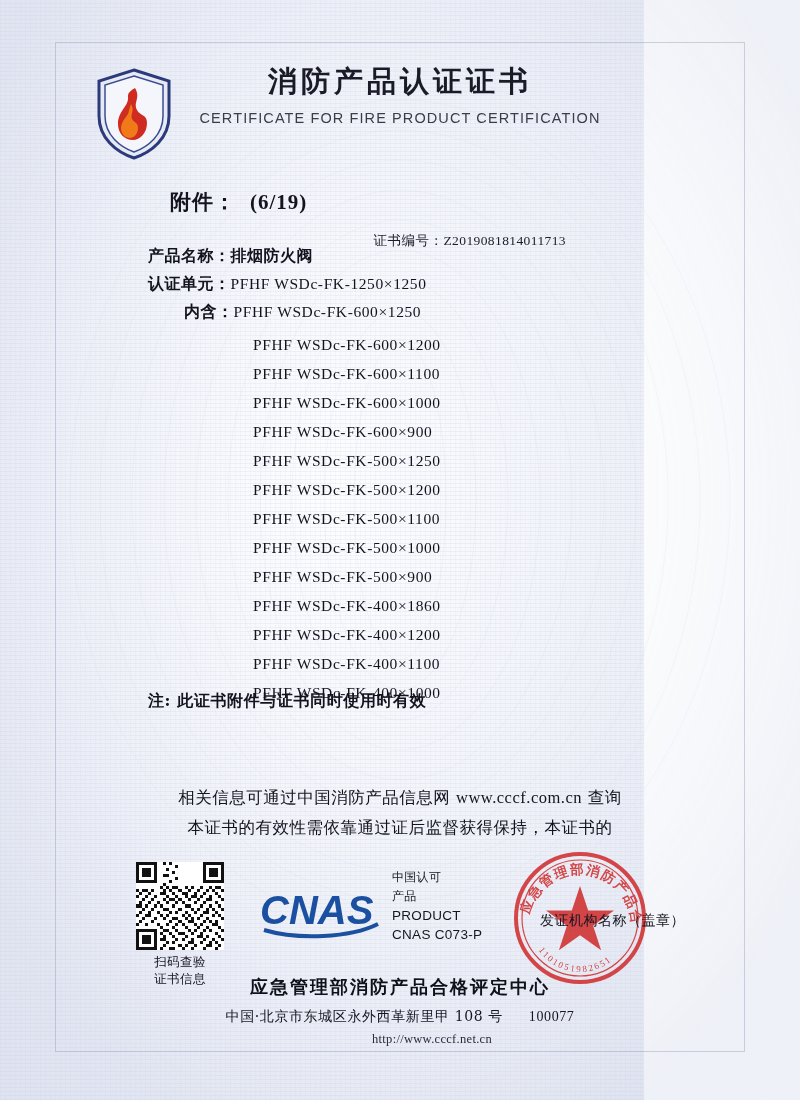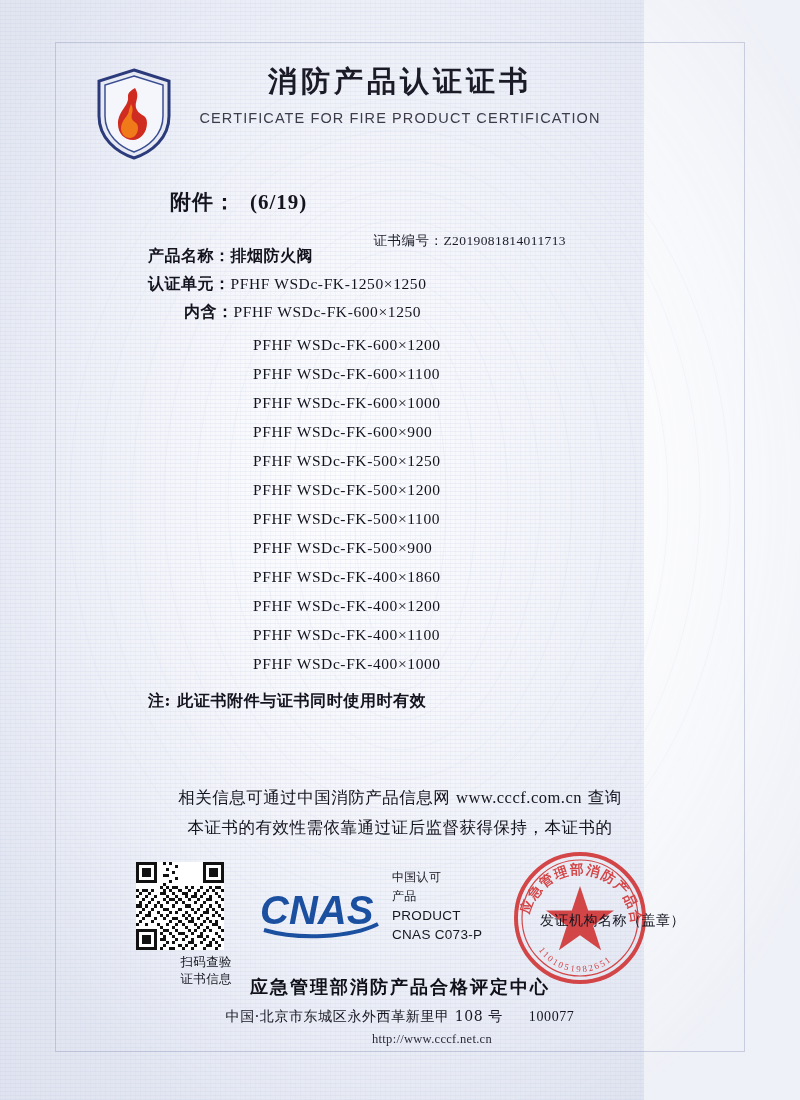--- a/index.html
+++ b/index.html
@@ -159,21 +159,21 @@
   .qr {
     position: absolute;
     left: 136px; top: 862px;
     width: 88px; height: 88px;
     background: #ffffff;
   }
   .qr-caption {
     position: absolute;
     left: 128px; top: 953px;
     width: 104px;
-    text-align: right;
+    text-align: center;
     font-family: "DejaVu Serif", serif;
     font-size: 12.5px;
     color: #15151f;
     line-height: 17px;
     letter-spacing: 0.4px;
   }
 
   .cnas-logo {
     position: absolute;
     left: 258px; top: 878px;
@@ -302,20 +302,21 @@
   </div>
 
   <div class="model-list">
     <div class="model-item">PFHF WSDc-FK-600×1200</div>
     <div class="model-item">PFHF WSDc-FK-600×1100</div>
     <div class="model-item">PFHF WSDc-FK-600×1000</div>
     <div class="model-item">PFHF WSDc-FK-600×900</div>
     <div class="model-item">PFHF WSDc-FK-500×1250</div>
     <div class="model-item">PFHF WSDc-FK-500×1200</div>
     <div class="model-item">PFHF WSDc-FK-500×1100</div>
+    <div class="model-item">PFHF WSDc-FK-500×1000</div>
     <div class="model-item">PFHF WSDc-FK-500×900</div>
     <div class="model-item">PFHF WSDc-FK-400×1860</div>
     <div class="model-item">PFHF WSDc-FK-400×1200</div>
     <div class="model-item">PFHF WSDc-FK-400×1100</div>
     <div class="model-item">PFHF WSDc-FK-400×1000</div>
   </div>
 
   <div class="note">注: 此证书附件与证书同时使用时有效</div>
 
   <div class="validity">

